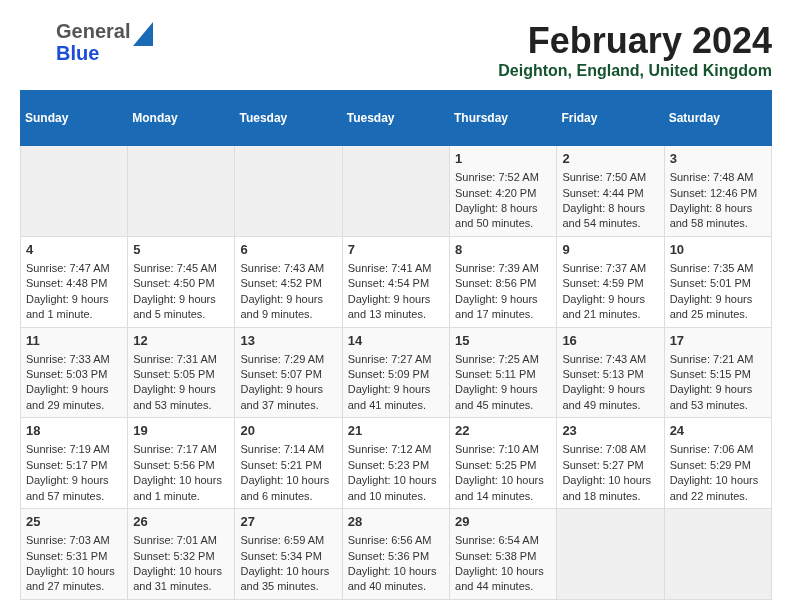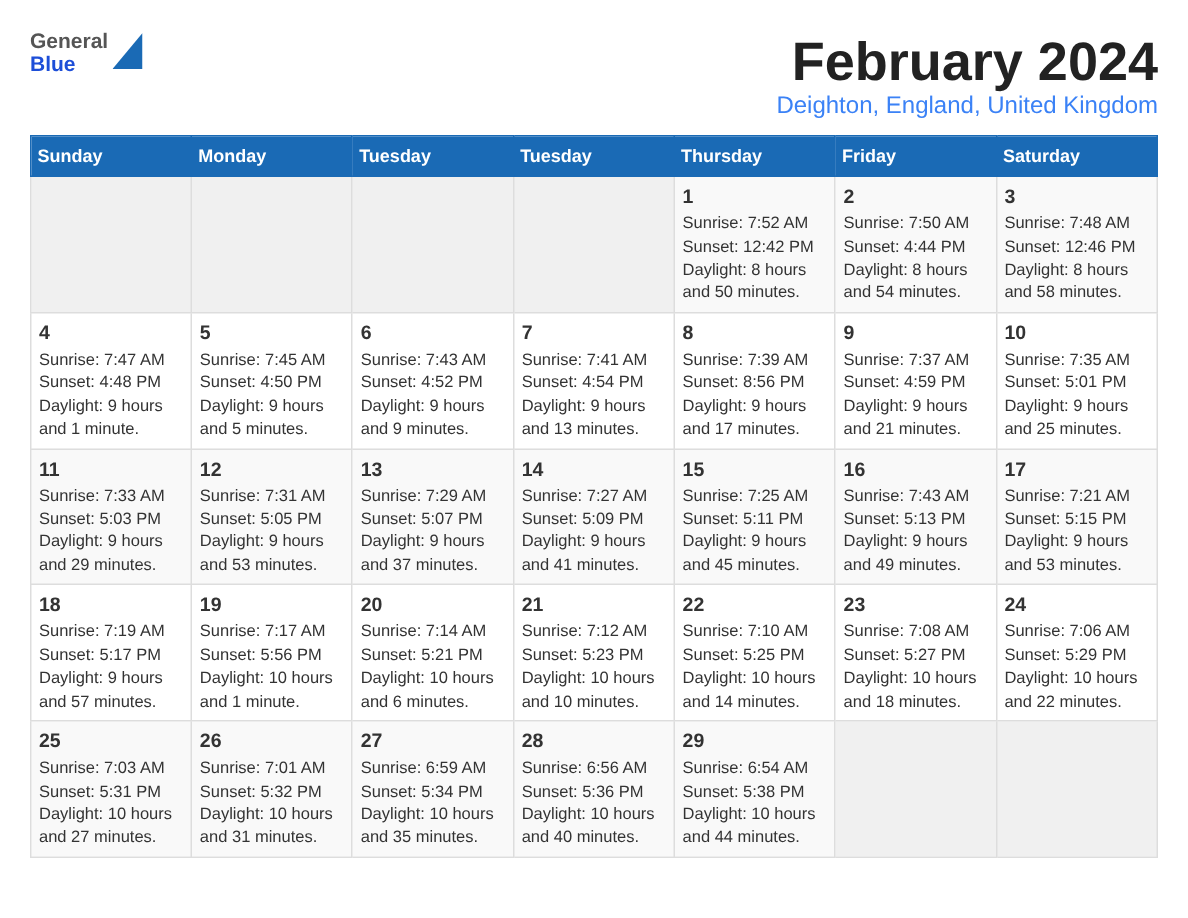--- a/index.html
+++ b/index.html
@@ -16,48 +16,49 @@
       align-items: flex-start;
       margin-bottom: 10px;
     }
     .logo {
       display: flex;
       align-items: center;
     }
     .logo-text {
       display: flex;
       flex-direction: column;
-      font-size: 14px;
+      font-size: 20px;
       font-weight: bold;
       line-height: 1.1;
+      margin-left: 36px;
     }
     .logo-text .general { color: #555; }
     .logo-text .blue { color: #1d4ed8; }
     .title-block {
       text-align: right;
     }
     .title-block h1 {
       font-size: 36px;
       font-weight: bold;
       color: #222;
     }
     .title-block h2 {
       font-size: 16px;
-      font-weight: normal;
-      color: #3b82f6;
+      font-weight: bold;
+      color: #14532d;
     }
     table {
       width: 100%;
       border-collapse: collapse;
       font-size: 11px;
     }
     thead tr th {
       background: #1a6ab5;
       color: #fff;
-      padding: 6px 4px;
+      padding: 20px 4px;
       text-align: left;
       font-size: 12px;
       font-weight: bold;
       border: 1px solid #1a6ab5;
     }
     tbody tr td {
       border: 1px solid #ddd;
       vertical-align: top;
       padding: 4px 5px;
       height: 85px;
@@ -118,21 +119,21 @@
   </thead>
   <tbody id="calendar-body">
   <tr>
         <td class="empty-cell"></td>
         <td class="empty-cell"></td>
         <td class="empty-cell"></td>
         <td class="empty-cell"></td>
         <td>
           <span class="day-num">1</span>
           <div>Sunrise: 7:52 AM</div>
-          <div>Sunset: 12:42 PM</div>
+          <div>Sunset: 4:20 PM</div>
           <div>Daylight: 8 hours</div>
           <div>and 50 minutes.</div>
         </td>
         <td>
           <span class="day-num">2</span>
           <div>Sunrise: 7:50 AM</div>
           <div>Sunset: 4:44 PM</div>
           <div>Daylight: 8 hours</div>
           <div>and 54 minutes.</div>
         </td>

